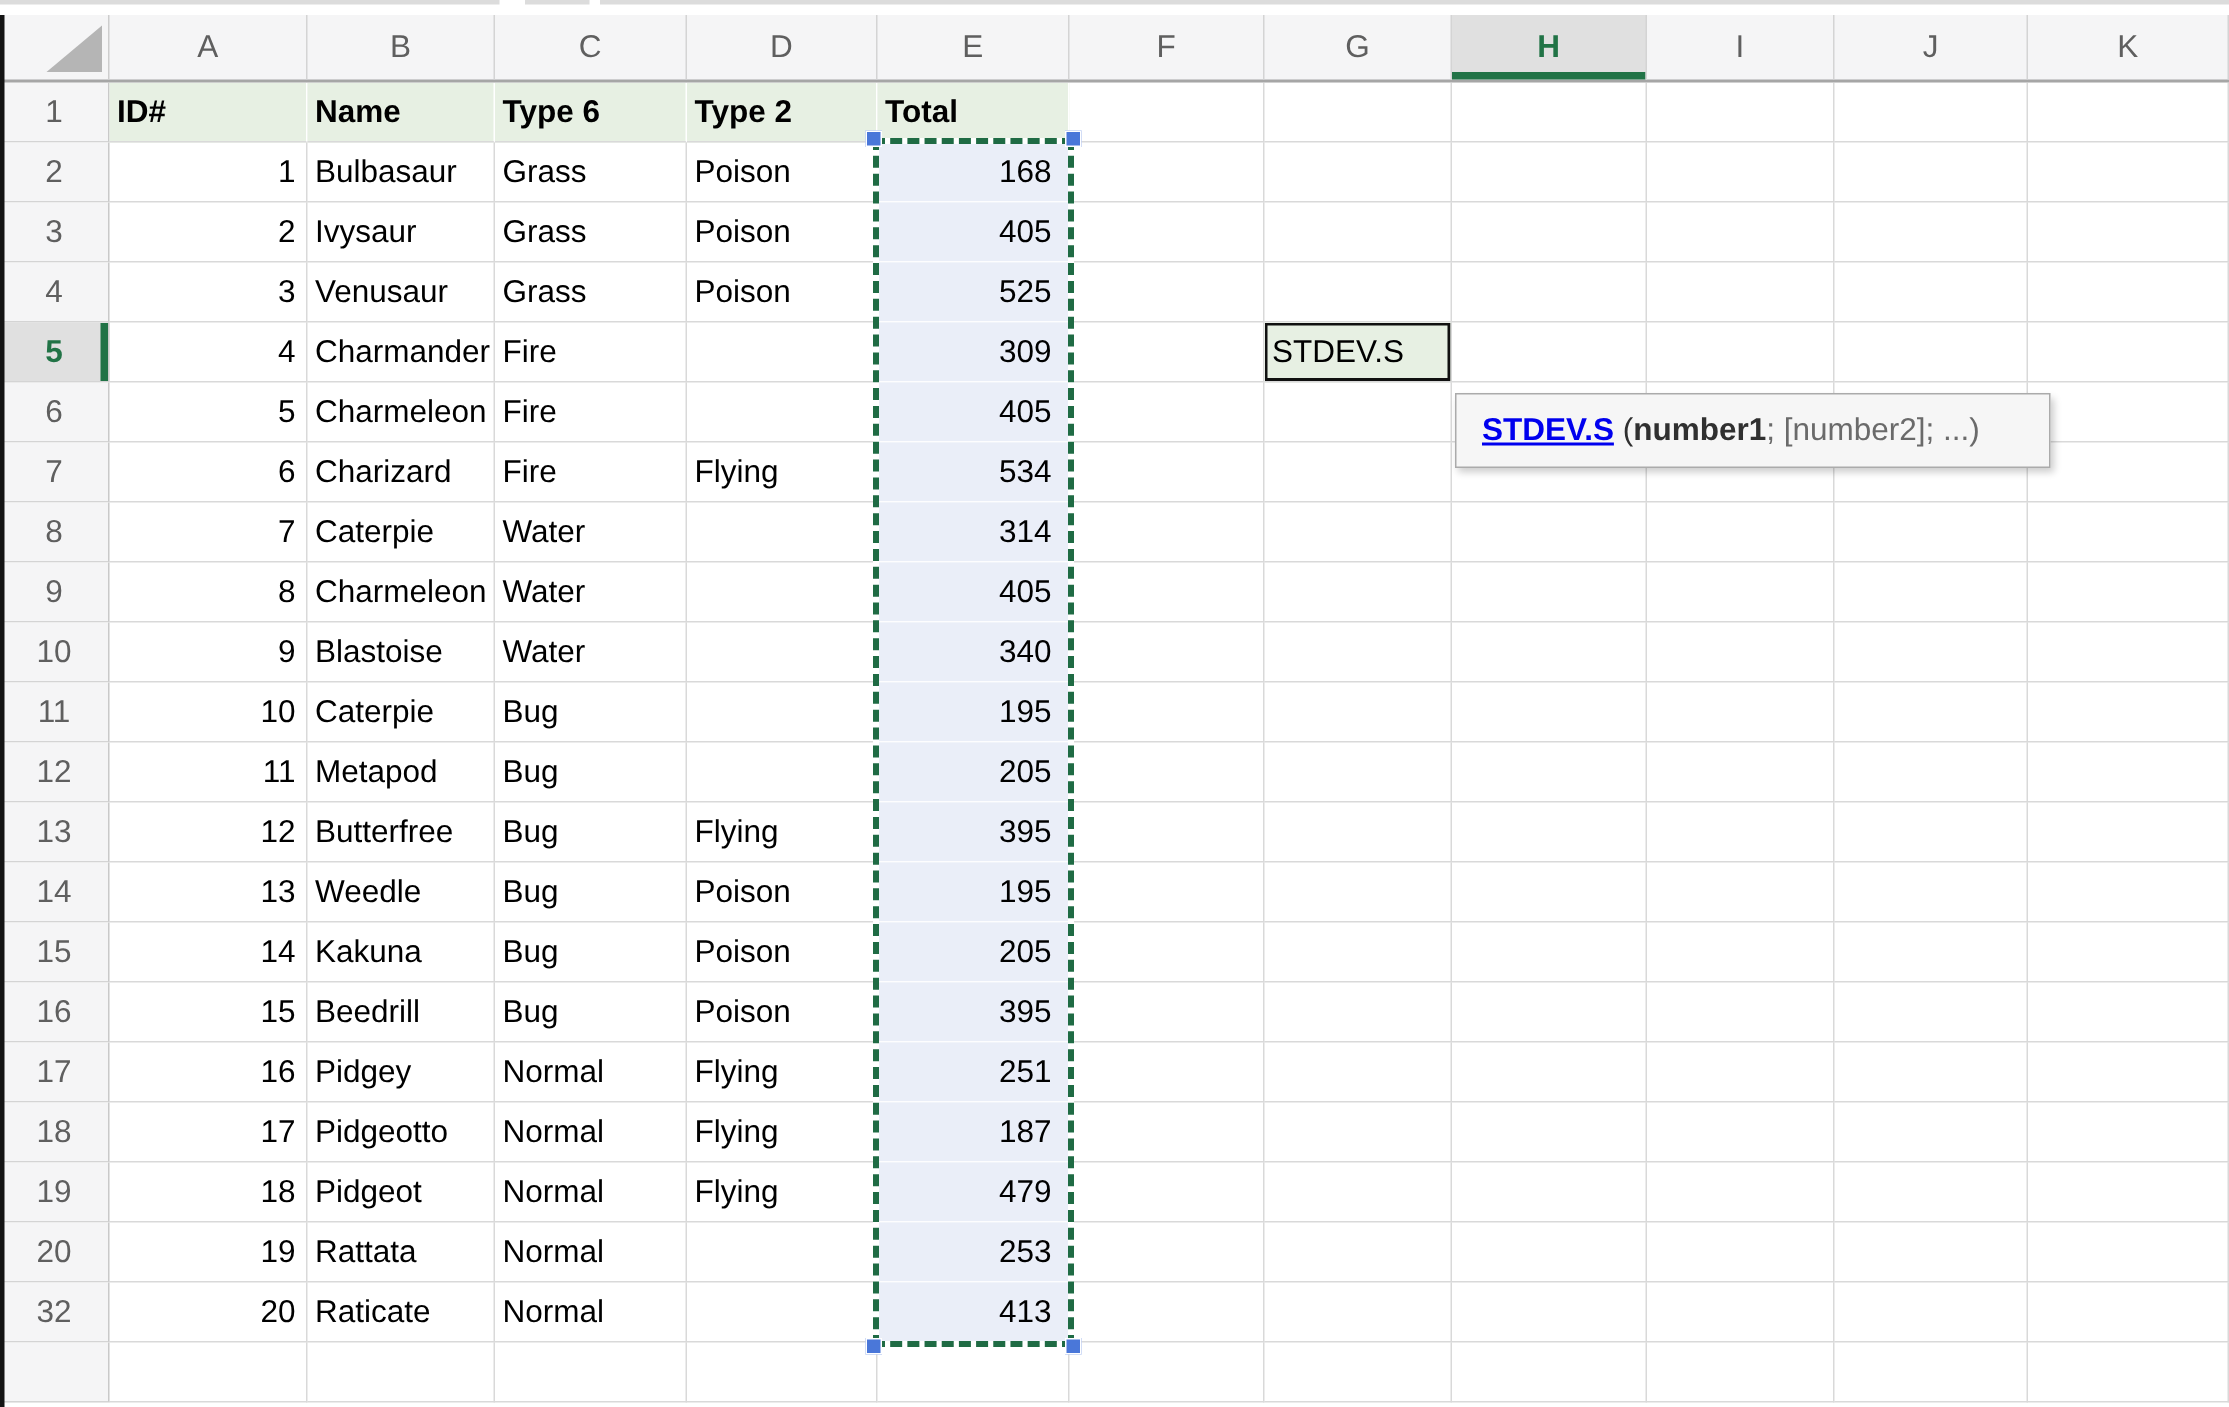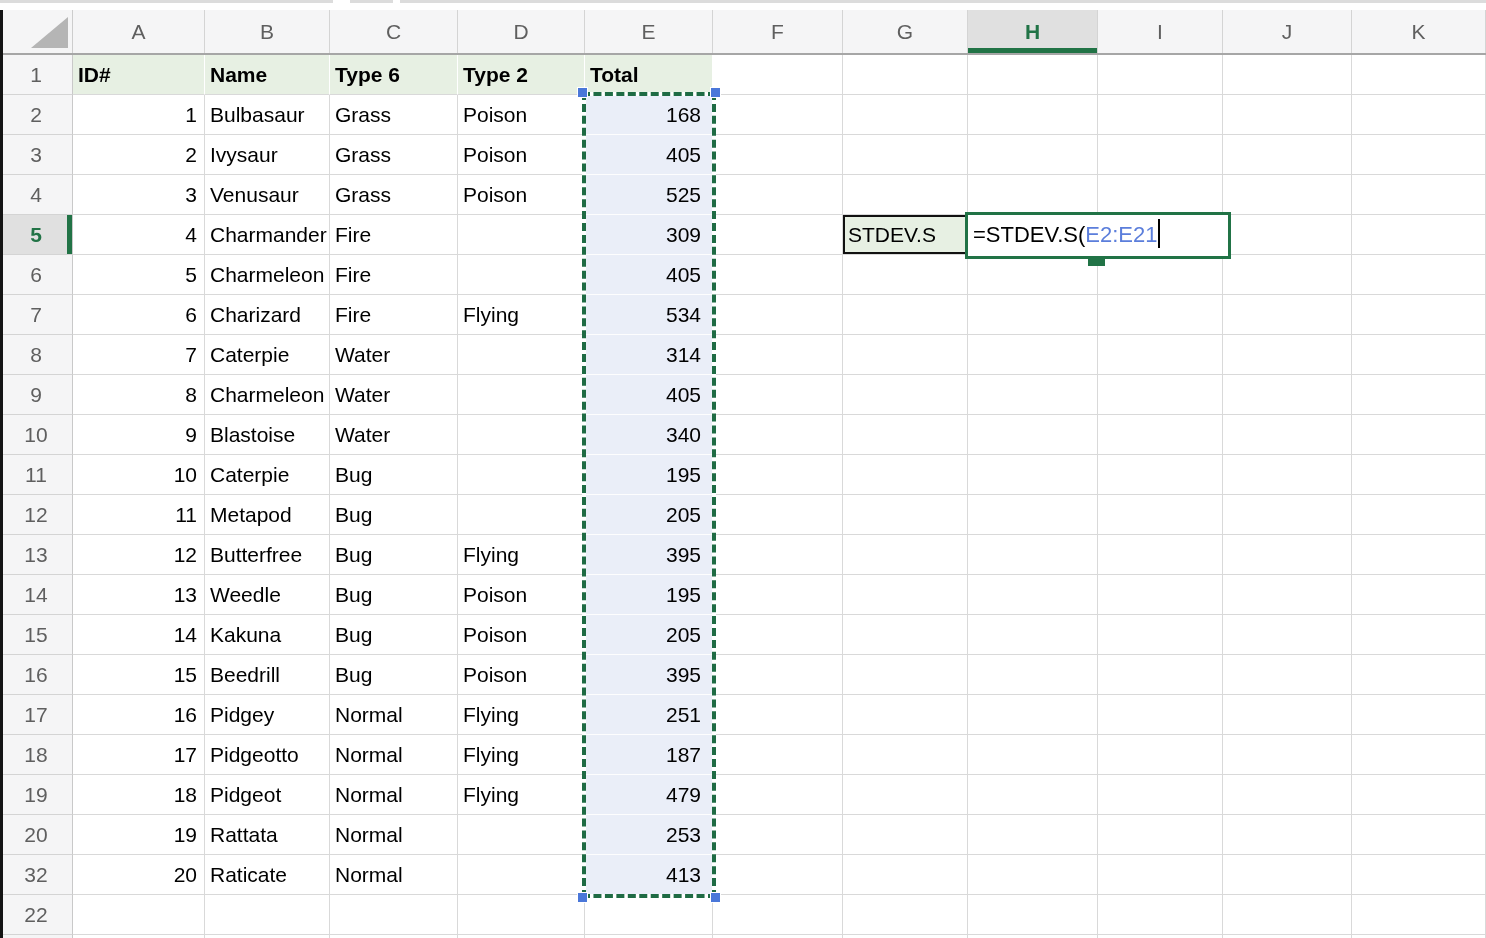--- a/index.html
+++ b/index.html
@@ -370,34 +370,20 @@
         <div class="cell" style="width: 127px;"></div>
         <div class="cell num selfill" style="width: 128px;">413</div>
         <div class="cell" style="width: 130px;"></div>
         <div class="cell" style="width: 125px;"></div>
         <div class="cell" style="width: 130px;"></div>
         <div class="cell" style="width: 125px;"></div>
         <div class="cell" style="width: 129px;"></div>
         <div class="cell" style="width: 134px;"></div>
       </div>
       <div class="row">
-        <div class="rowh">22</div>
-        <div class="cell" style="width: 132px;"></div>
-        <div class="cell" style="width: 125px;"></div>
-        <div class="cell" style="width: 128px;"></div>
-        <div class="cell" style="width: 127px;"></div>
-        <div class="cell" style="width: 128px;"></div>
-        <div class="cell" style="width: 130px;"></div>
-        <div class="cell" style="width: 125px;"></div>
-        <div class="cell" style="width: 130px;"></div>
-        <div class="cell" style="width: 125px;"></div>
-        <div class="cell" style="width: 129px;"></div>
-        <div class="cell" style="width: 134px;"></div>
-      </div>
-      <div class="row">
         <div class="rowh"></div>
         <div class="cell" style="width: 132px;"></div>
         <div class="cell" style="width: 125px;"></div>
         <div class="cell" style="width: 128px;"></div>
         <div class="cell" style="width: 127px;"></div>
         <div class="cell" style="width: 128px;"></div>
         <div class="cell" style="width: 130px;"></div>
         <div class="cell" style="width: 125px;"></div>
         <div class="cell" style="width: 130px;"></div>
         <div class="cell" style="width: 125px;"></div>
@@ -408,18 +394,17 @@
 
   <div id="ants">
     <div class="white-ring"></div>
     <div class="dash-ring"></div>
     <div class="handle tl"></div>
     <div class="handle tr"></div>
     <div class="handle bl"></div>
     <div class="handle br"></div>
   </div>
 
-  <div id="editbox">
-    <span>=STDEV.S(</span><span class="rangeref">E2:E21</span><span class="caret"></span>
-    <div class="notch"></div>
+
+  <div id="tooltip">
+    <a>STDEV.S</a><span class="dark"> (</span><span class="bold-arg">number1</span><span class="gray">; [number2]; ...)</span>
   </div>
-
 </div>
 
 </body></html>

